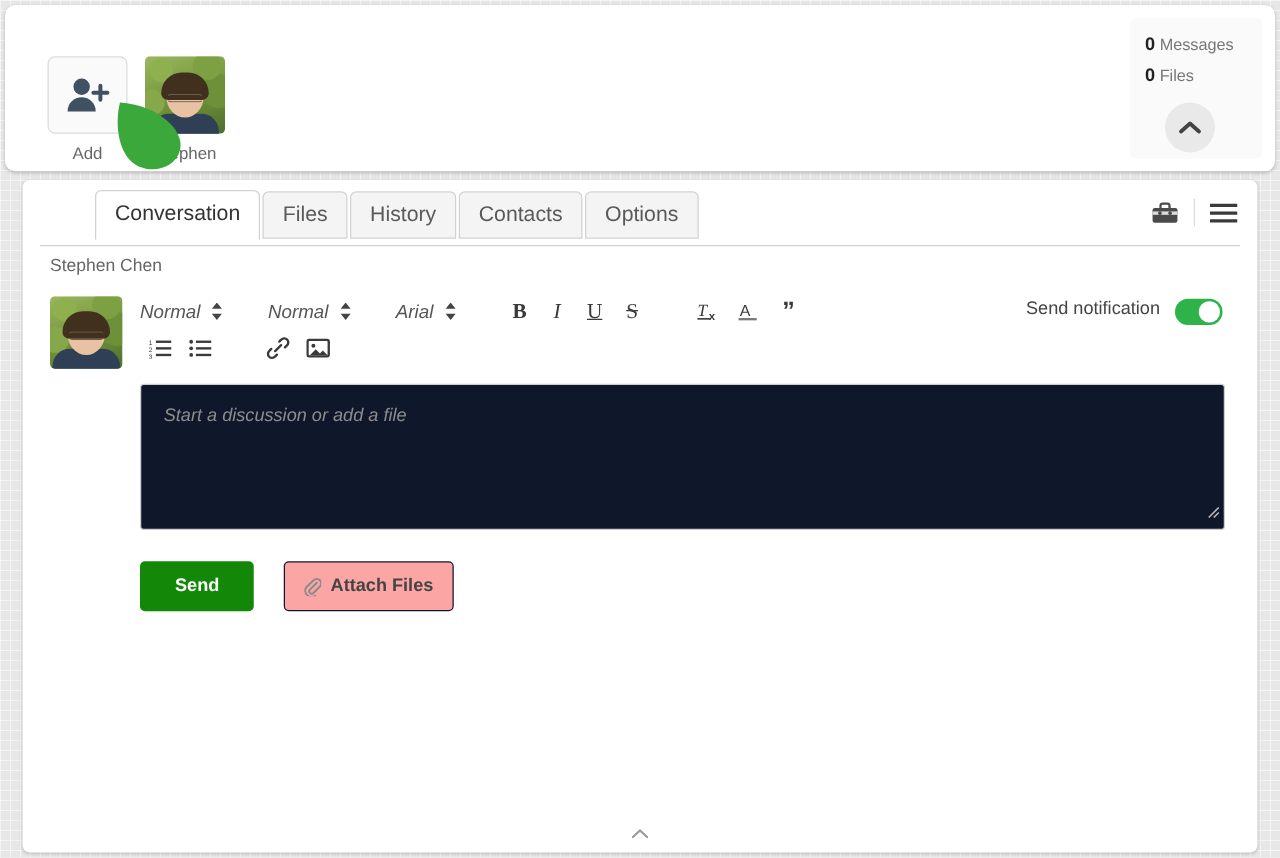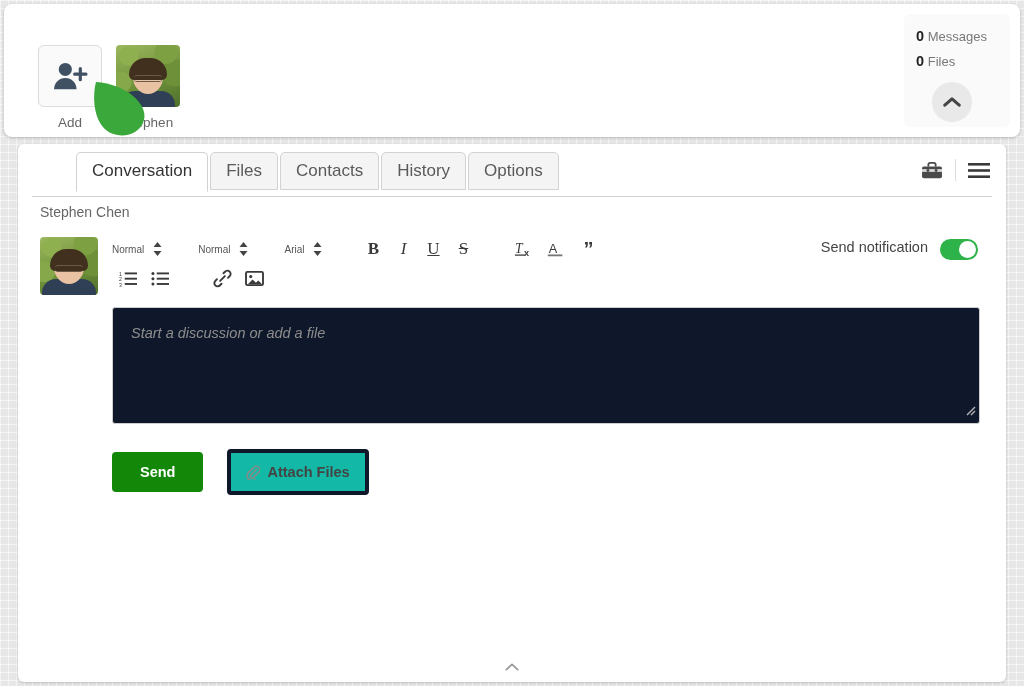--- a/index.html
+++ b/index.html
@@ -75,21 +75,21 @@
     position: absolute; left: 28px; top: 68px; width: 40px; height: 40px;
     border-radius: 50%; background: #e9e9e9;
     display: flex; align-items: center; justify-content: center; cursor: pointer;
   }
 
   
   .main-card {
     position: absolute; left: 18px; top: 144px; width: 988px; height: 538px;
     background: #fff; border-radius: 6px; box-shadow: 0 1px 3px rgba(0,0,0,.18);
   }
-  .tabs { position: absolute; left: 14px; top: 8px; display: flex; align-items: flex-start; padding-left: 44px; }
+  .tabs { position: absolute; left: 14px; top: 8px; display: flex; align-items: center; padding-left: 44px; }
   .tab {
     border: 1px solid #d2d2d2; border-radius: 5px 5px 0 0; background: #f4f4f4;
     color: #5a5a5a; font-size: 17px; padding: 9px 15px 8px; margin-right: 2px;
     cursor: pointer; line-height: 1.1;
   }
   .tab.active { background: #fff; color: #333; border-bottom-color: #fff; padding-bottom: 10px; }
 
   .header-icons { position: absolute; right: 16px; top: 15px; display: flex; align-items: center; gap: 12px; }
   .icon-btn { cursor: pointer; display: flex; align-items: center; }
   .divider-v { width: 1px; height: 22px; background: #ddd; }
@@ -99,21 +99,21 @@
   .sender-name { position: absolute; left: 22px; top: 60px; font-size: 14px; color: #666; }
 
   
   .composer { position: absolute; left: 22px; top: 90px; right: 26px; }
   .composer-top { display: flex; }
   .composer-avatar { width: 58px; height: 58px; border-radius: 4px; overflow: hidden; flex: none; margin-top: 3px; }
   .toolbar { margin-left: 14px; flex: 1; }
   .tb-row { display: flex; align-items: center; height: 30px; }
   .tb-row.second { height: 28px; }
   .dd { display: flex; align-items: center; margin-right: 36px; cursor: pointer; }
-  .dd-label { font-size: 10px; color: #555; }
+  .dd-label { font-size: 15px; color: #555; font-style: italic; }
   .dd-arrows { margin-left: 9px; display: flex; flex-direction: column; line-height: 0; }
   .fmt-btn {
     width: 30px; text-align: center; font-size: 17px; color: #3a3a3a; cursor: pointer;
     font-family: "Liberation Serif", serif;
   }
   .fmt-btn.b { font-weight: bold; }
   .fmt-btn.i { font-style: italic; }
   .fmt-btn.u { text-decoration: underline; }
   .fmt-btn.s { text-decoration: line-through; }
   .tb-gap { width: 30px; }
@@ -137,21 +137,21 @@
     position: absolute; left: 18px; top: 17px; font-size: 14.5px; color: #8d8d8d; font-style: italic;
   }
   .resize-grip { position: absolute; right: 3px; bottom: 3px; }
 
   .actions { margin-top: 25px; margin-left: 72px; display: flex; align-items: center; gap: 24px; }
   .btn-send {
     background: #138808; color: #fff; font-size: 14.5px; font-weight: bold;
     border: none; border-radius: 4px; padding: 12px 28px; cursor: pointer;
   }
   .btn-attach {
-    background: #14b8a6; border: 4px solid #0f172a; border-radius: 4px; color: #444;
+    background: #fca5a5; border: 1px solid #0f172a; border-radius: 4px; color: #444;
     font-size: 14.5px; font-weight: bold; padding: 11px 15px; cursor: pointer;
     display: flex; align-items: center; gap: 7px;
   }
 
   .bottom-chevron {
     position: absolute; left: 0; right: 0; bottom: 11px; display: flex; justify-content: center; cursor: pointer;
   }
 
   
   .cursor-pointer {
@@ -202,22 +202,22 @@
       </svg>
     </div>
   </div>
 </div>
 
 <div class="main-card">
 
   <div class="tabs">
     <div class="tab active">Conversation</div>
     <div class="tab">Files</div>
+    <div class="tab">History</div>
     <div class="tab">Contacts</div>
-    <div class="tab">History</div>
     <div class="tab">Options</div>
   </div>
 
   <div class="header-icons">
     <span class="icon-btn">
       <svg width="22" height="19" viewBox="0 0 24 21">
         <rect x="1" y="6" width="22" height="13" rx="2" fill="#4a4a4a"></rect>
         <path d="M8 6V4a2 2 0 0 1 2-2h4a2 2 0 0 1 2 2v2" fill="none" stroke="#4a4a4a" stroke-width="2"></path>
         <rect x="1" y="9" width="22" height="3" fill="#dcdcdc"></rect>
         <circle cx="7.5" cy="10.5" r="1.6" fill="#4a4a4a"></circle>

